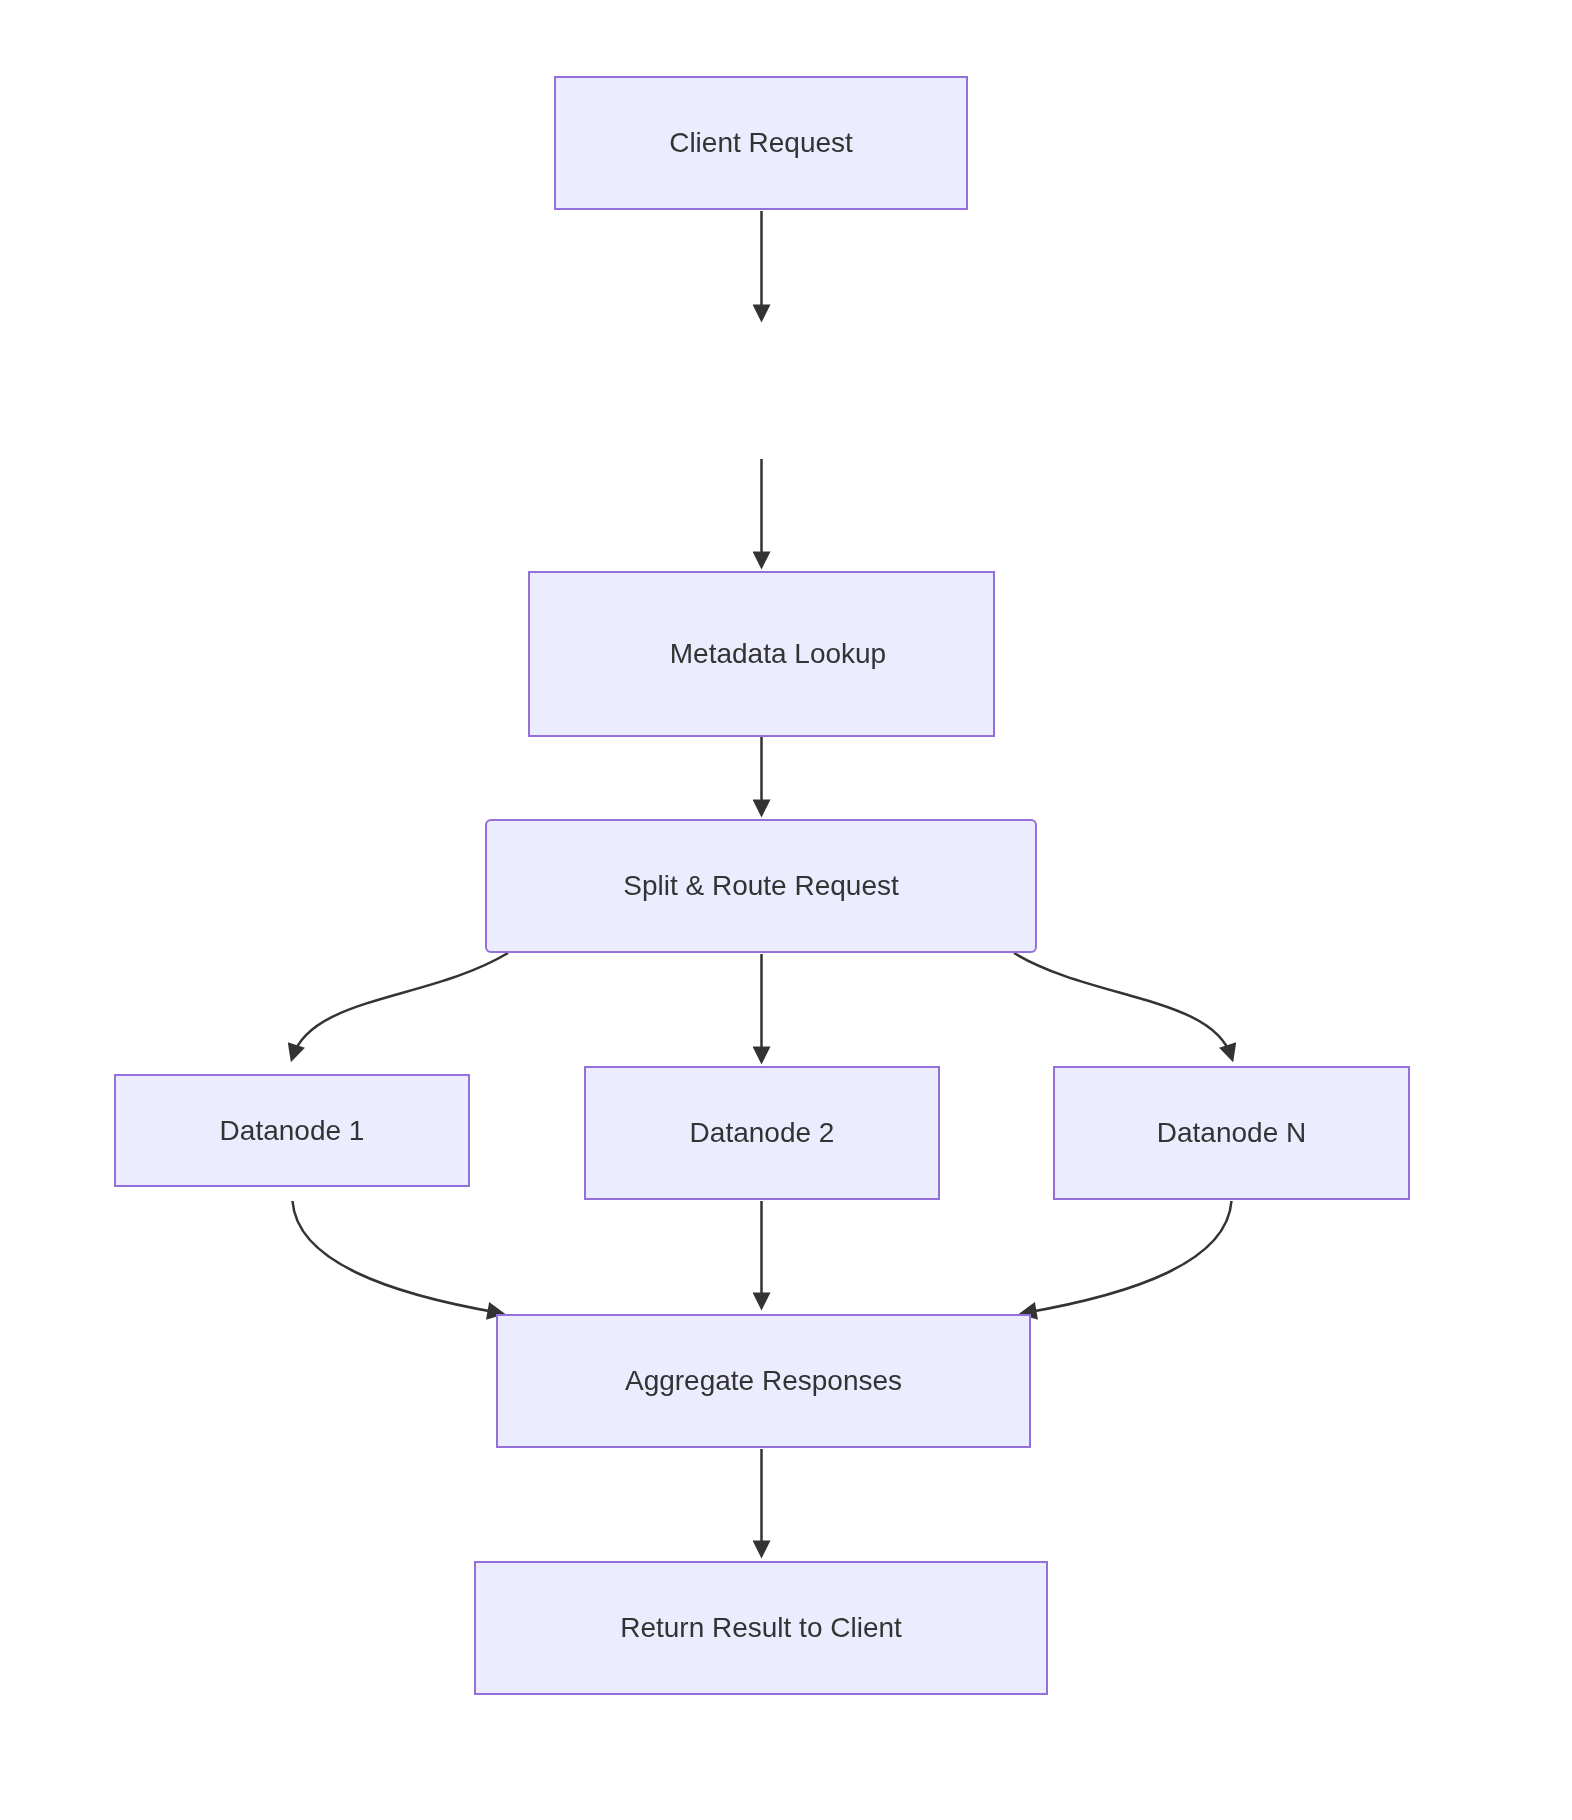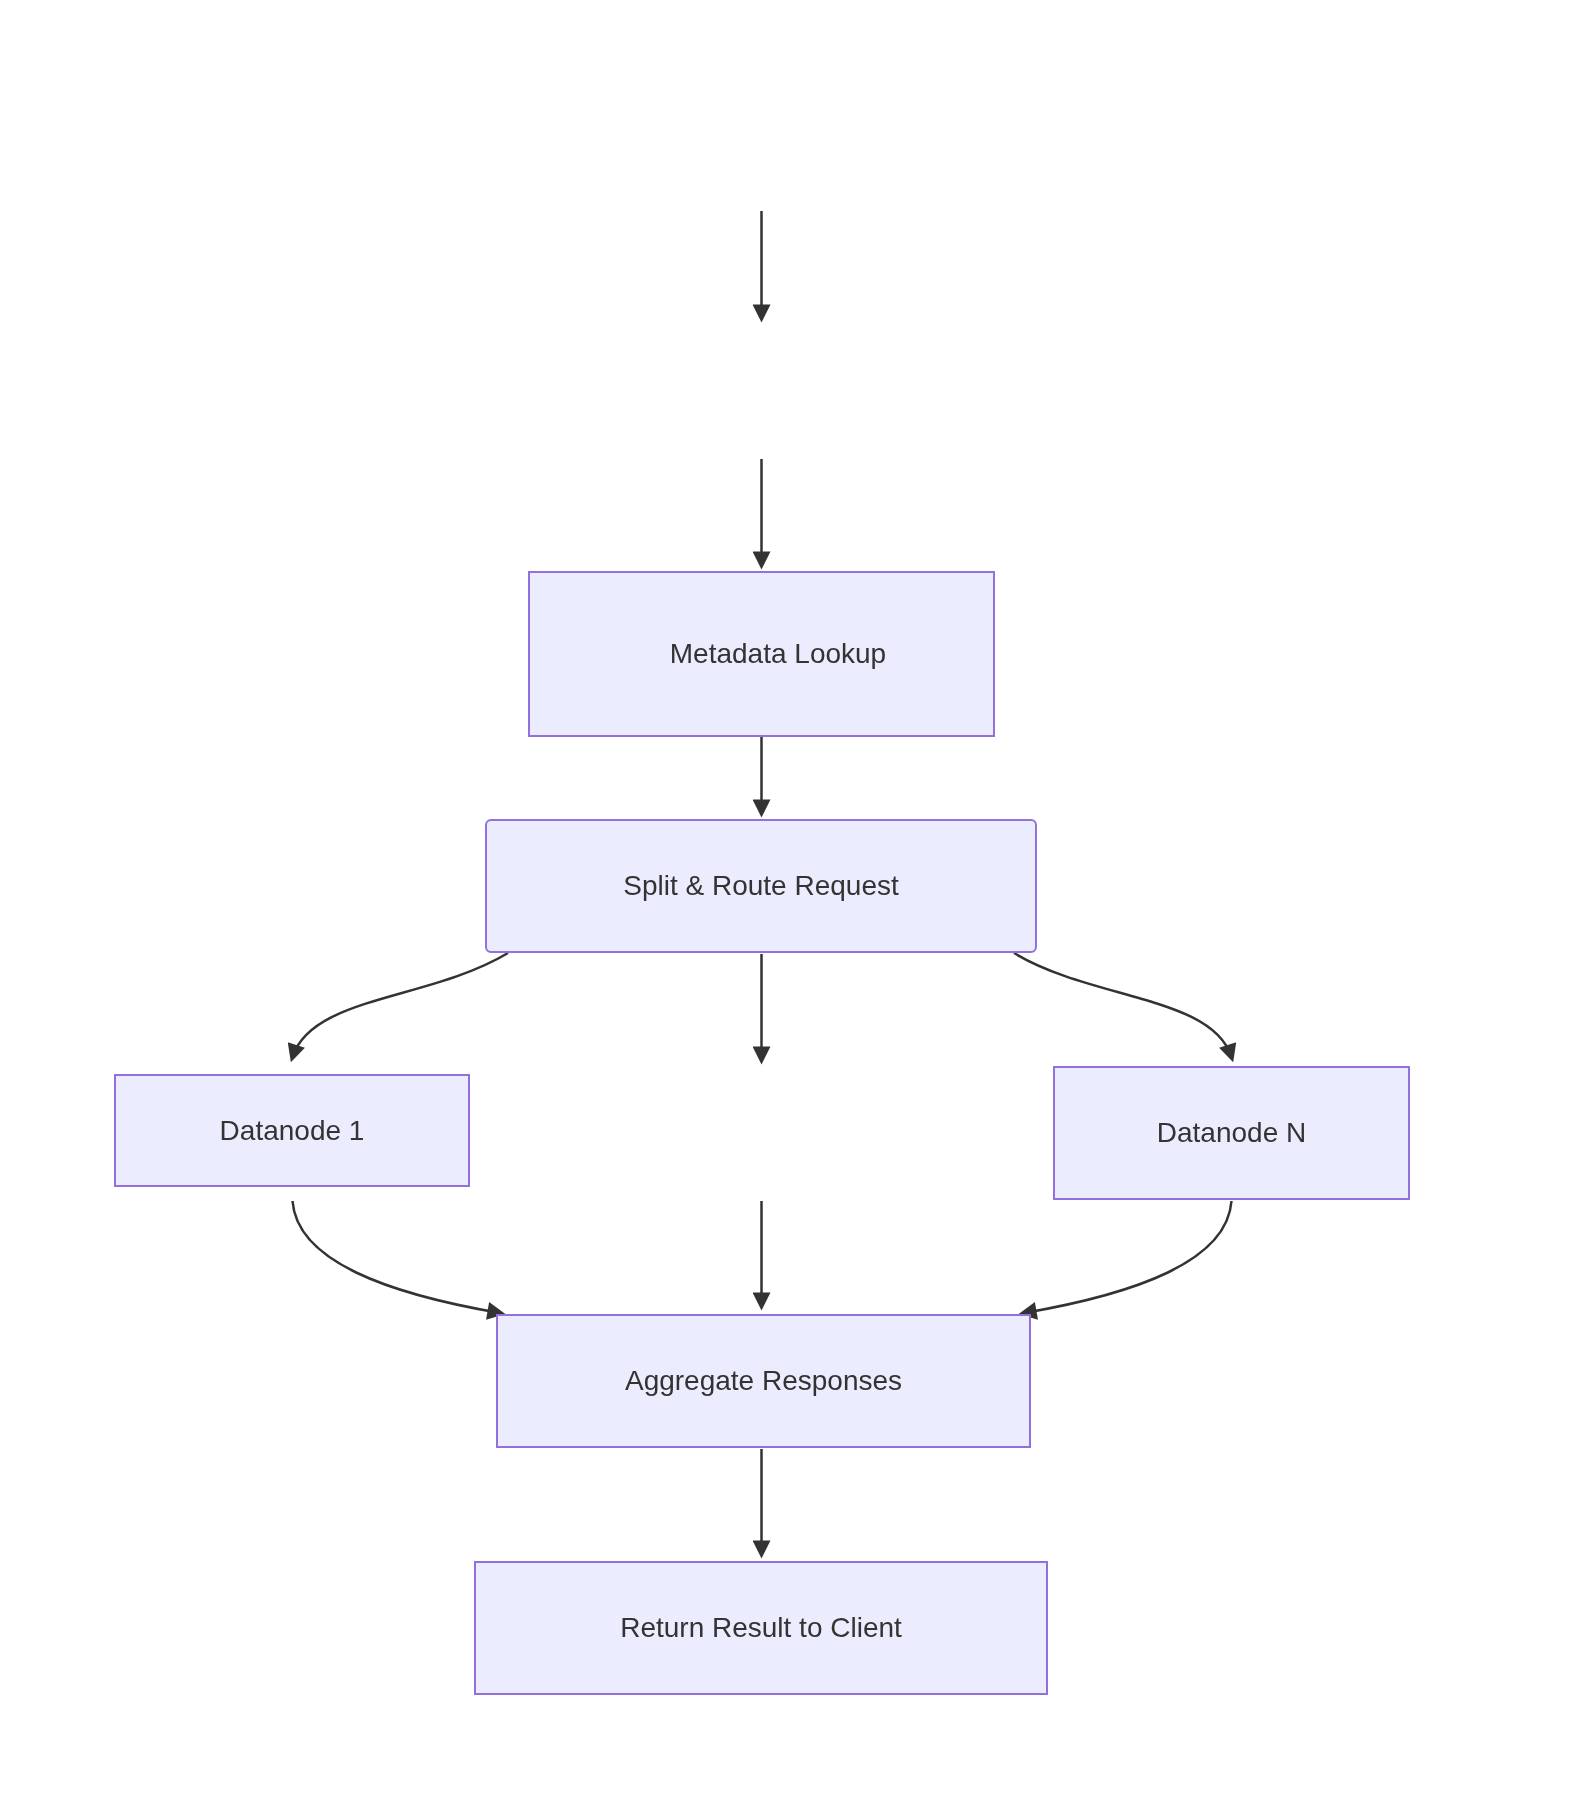--- a/index.html
+++ b/index.html
@@ -64,34 +64,40 @@
     <path class="edge" d="M 761.5 706 L 761.5 812" marker-end="url(#arrowhead)"></path>
     <path class="edge" d="M 508 953 C 430 1000, 312 996, 292.5 1057" marker-end="url(#arrowhead)"></path>
     <path class="edge" d="M 761.5 954 L 761.5 1059" marker-end="url(#arrowhead)"></path>
     <path class="edge" d="M 1014 953 C 1092 1000, 1212 996, 1231.5 1057" marker-end="url(#arrowhead)"></path>
     <path class="edge" d="M 292.5 1201 C 297 1262, 390 1294, 500 1313" marker-end="url(#arrowhead)"></path>
     <path class="edge" d="M 761.5 1201 L 761.5 1305" marker-end="url(#arrowhead)"></path>
     <path class="edge" d="M 1231.5 1201 C 1227 1262, 1134 1294, 1024 1313" marker-end="url(#arrowhead)"></path>
     <path class="edge" d="M 761.5 1449 L 761.5 1553" marker-end="url(#arrowhead)"></path>
   </svg>
 
+  <div class="node" style="left:554px; top:76px; width:414px; height:134px;">
+    <span>Client Request</span>
+  </div>
 
 
   <div class="node" style="left:528px; top:571px; width:467px; height:166px;padding-left:33px;">
     <span>Metadata Lookup</span>
   </div>
 
   <div class="node" style="left:485px; top:819px; width:552px; height:134px;border-radius:6px;">
     <span>Split &amp; Route Request</span>
   </div>
 
   <div class="node" style="left:114px; top:1074px; width:356px; height:113px;">
     <span>Datanode 1</span>
   </div>
 
+  <div class="node" style="left:584px; top:1066px; width:356px; height:134px;">
+    <span>Datanode 2</span>
+  </div>
 
   <div class="node" style="left:1053px; top:1066px; width:357px; height:134px;">
     <span>Datanode N</span>
   </div>
 
   <div class="node" style="left:496px; top:1314px; width:535px; height:134px;">
     <span>Aggregate Responses</span>
   </div>
 
   <div class="node" style="left:474px; top:1561px; width:574px; height:134px;">

